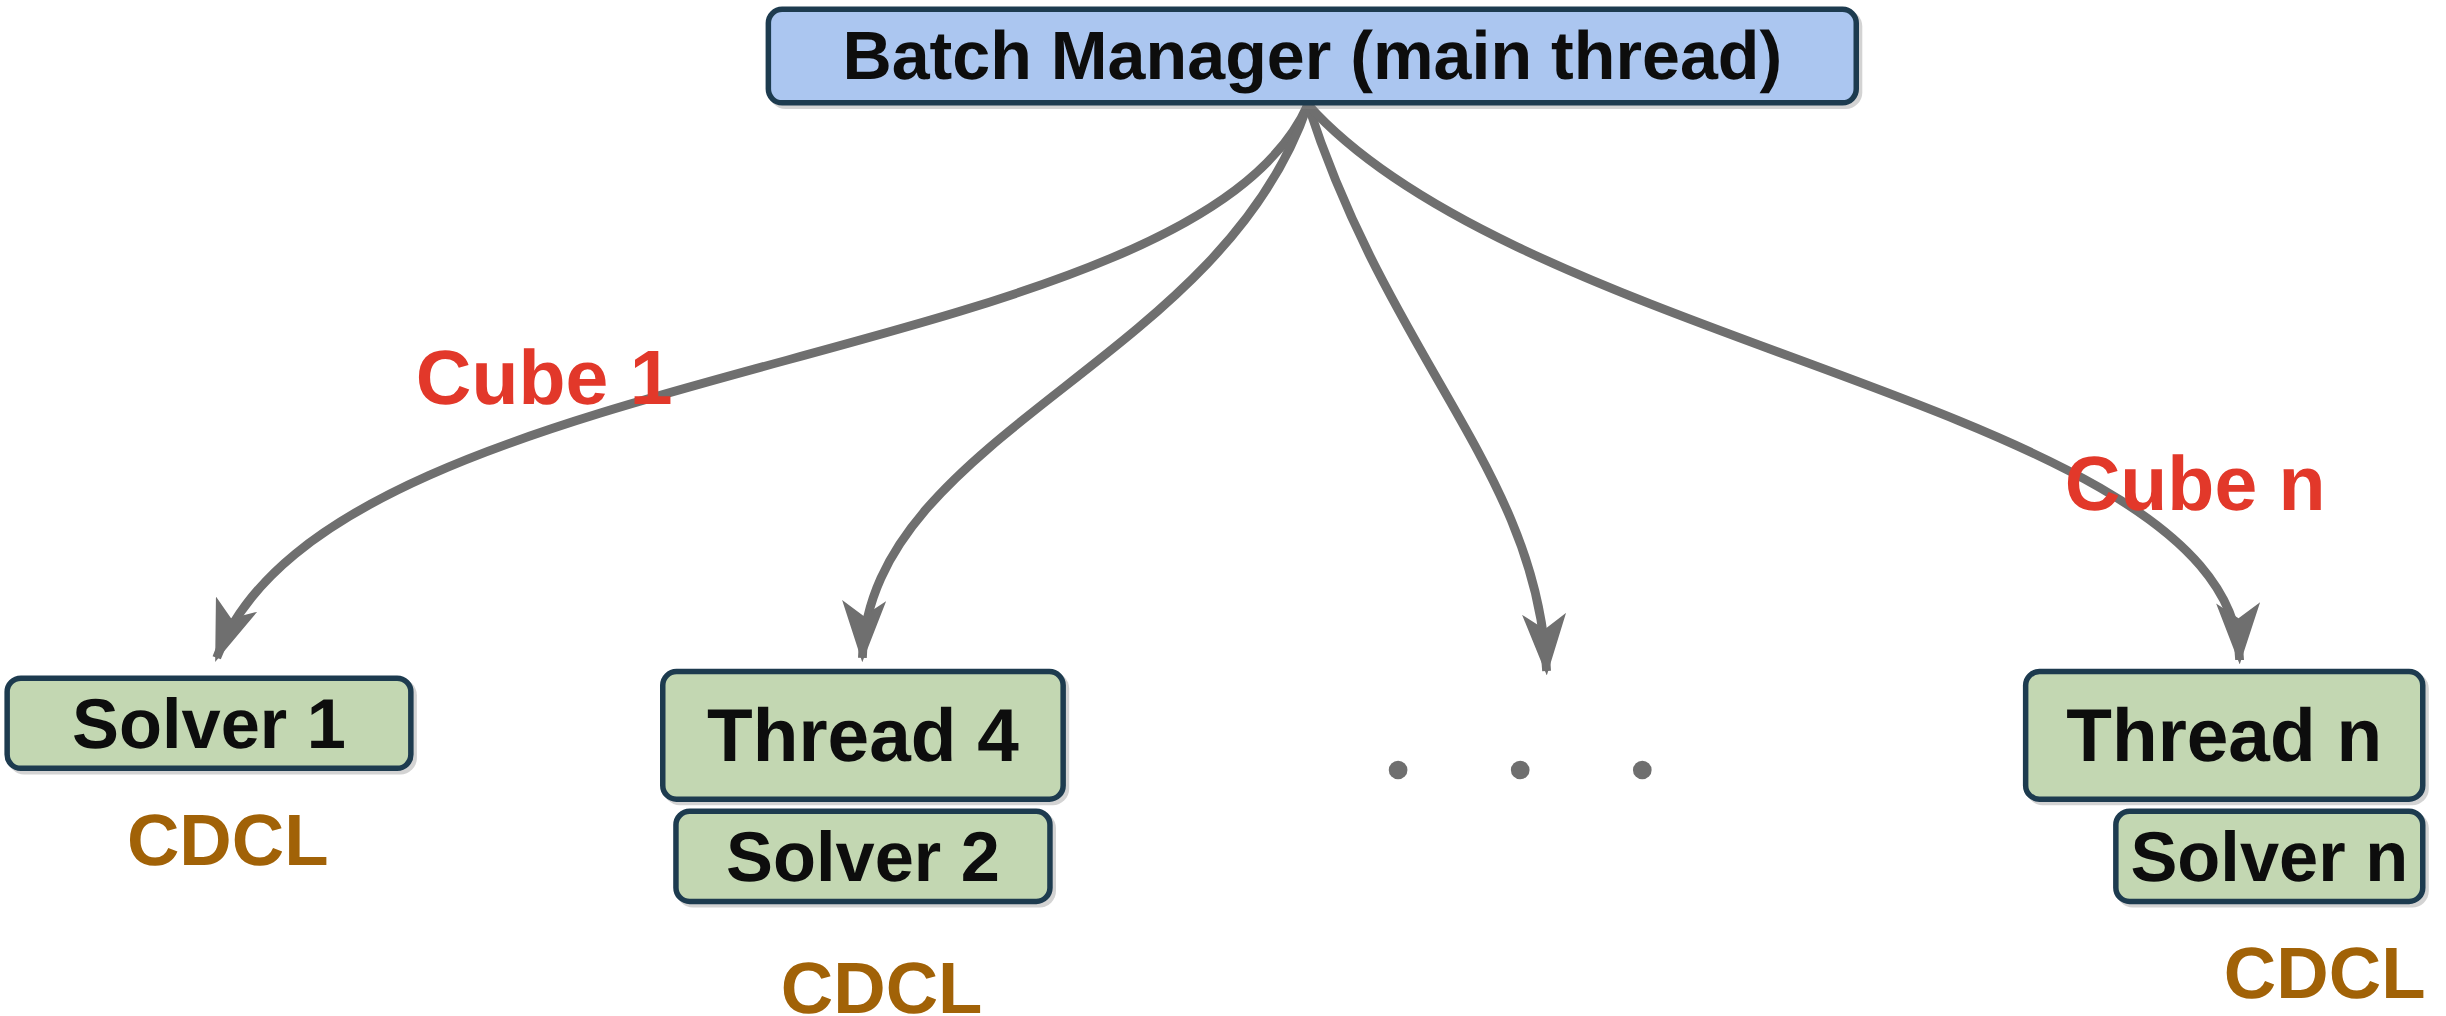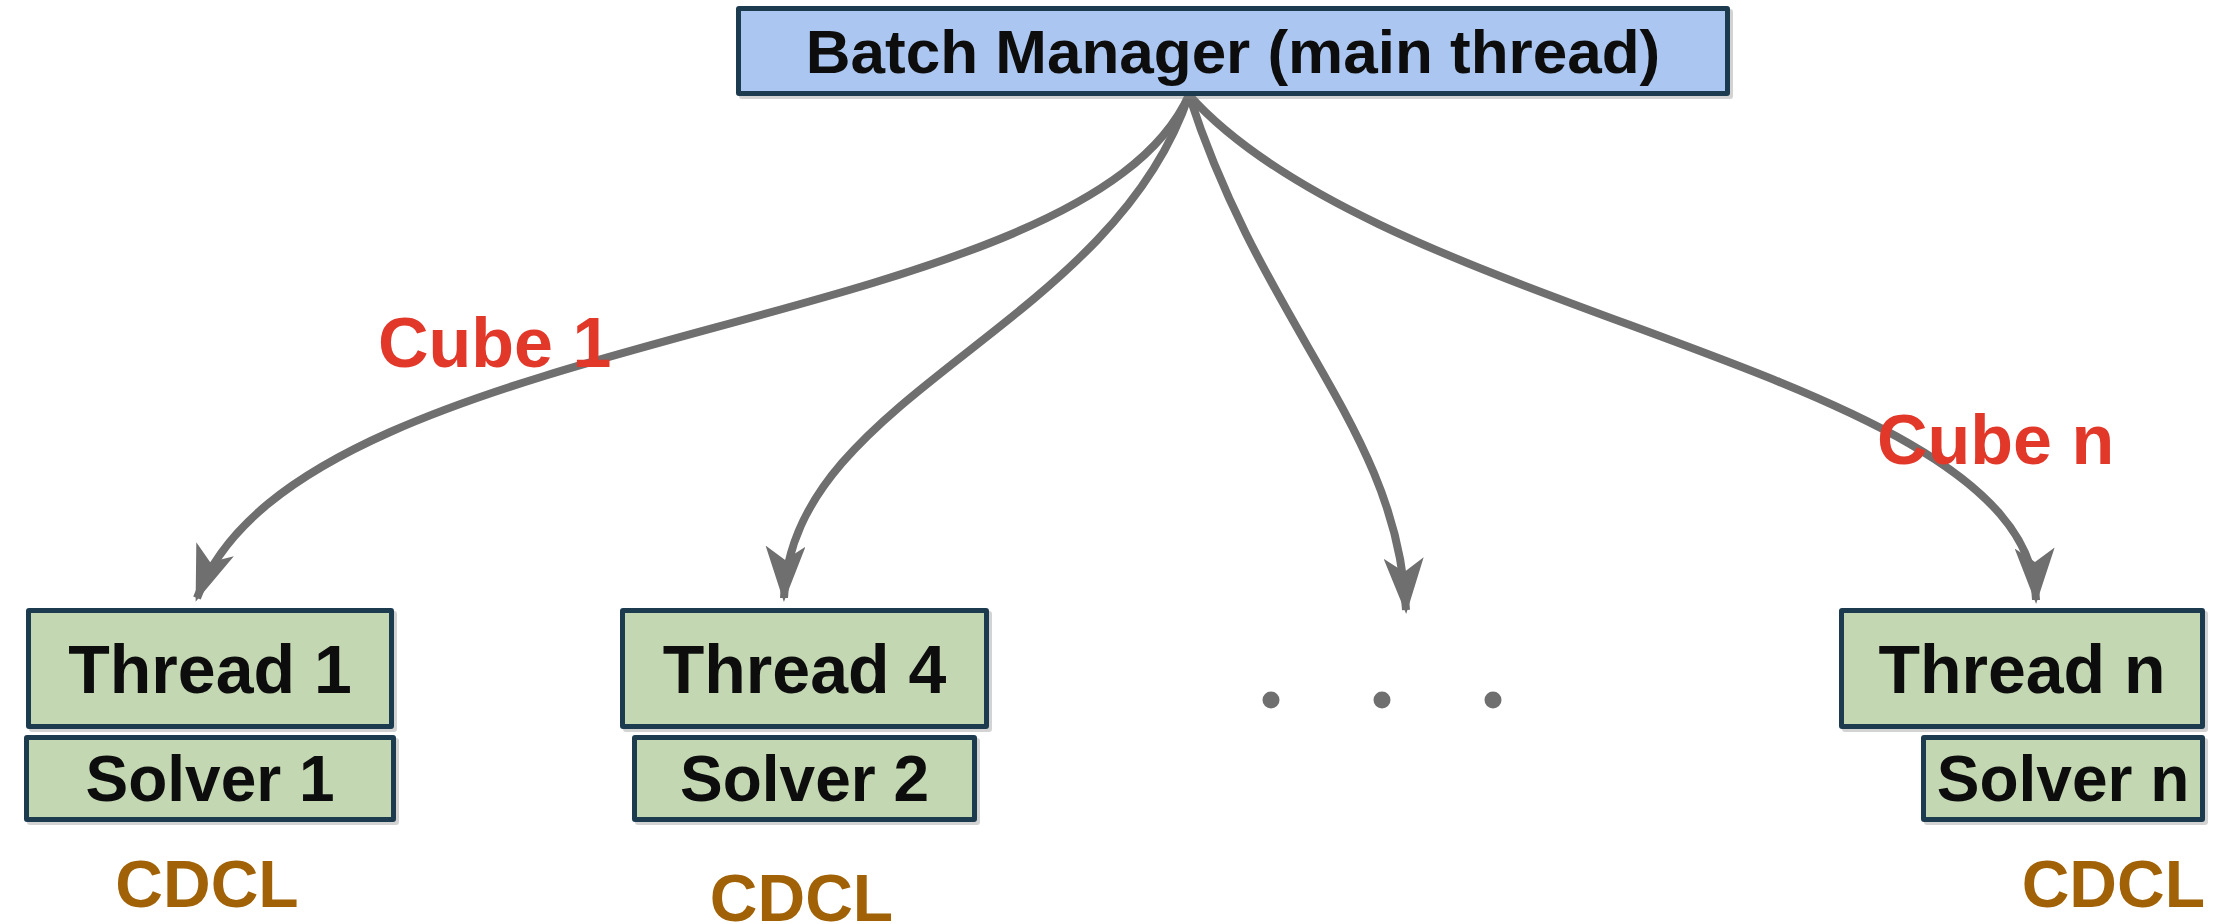--- a/index.html
+++ b/index.html
@@ -23,26 +23,25 @@
     fill: none;
     stroke: var(--arrow, #6f6f6f);
     stroke-width: 8px;
   }
   .arrowhead { fill: var(--arrow, #6f6f6f); }
   .dot { fill: var(--arrow, #6f6f6f); }
 
   .box {
     box-sizing: border-box;
     border: 5px solid var(--box-border, #1d3b4f);
-    border-radius: 3px;
+    border-radius: 15px;
     display: flex;
     align-items: center;
     justify-content: center;
     box-shadow: 3px 3px 0 rgba(130,130,130,0.35);
-    margin-left: 40px;
   }
   .manager {
     position: absolute;
     left: 696px; top: 6px;
     width: 994px; height: 90px;
     background: var(--manager-fill, #abc6f0);
     font-size: 62px;
   }
   .column {
     position: absolute;
@@ -109,23 +108,20 @@
   </svg>
 
   <div class="box manager">
     <span>Batch Manager (main thread)</span>
   </div>
 
   <div class="cube-label cube-1">Cube 1</div>
   <div class="cube-label cube-n">Cube n</div>
 
   <div class="column col-1">
-    <div class="box thread">
-      <span>Thread 1</span>
-    </div>
     <div class="box solver">
       <span>Solver 1</span>
     </div>
     <div class="cdcl">CDCL</div>
   </div>
 
   <div class="column col-2">
     <div class="box thread">
       <span>Thread 4</span>
     </div>

